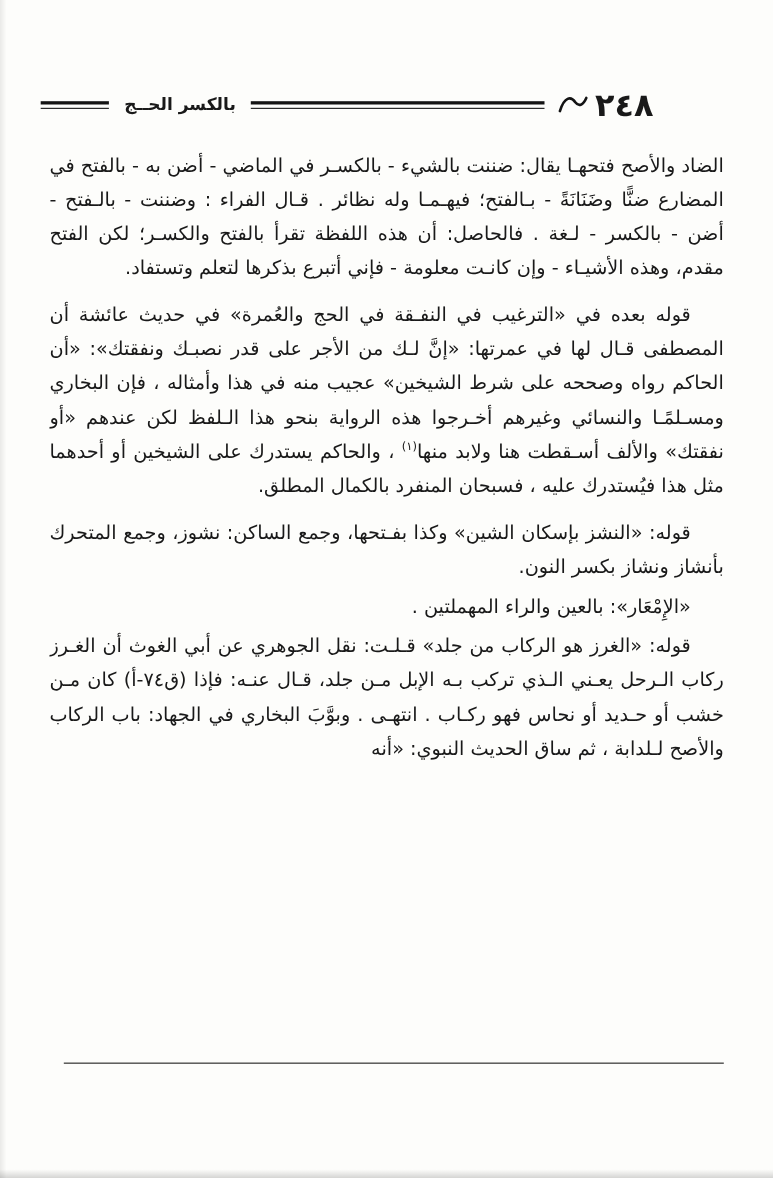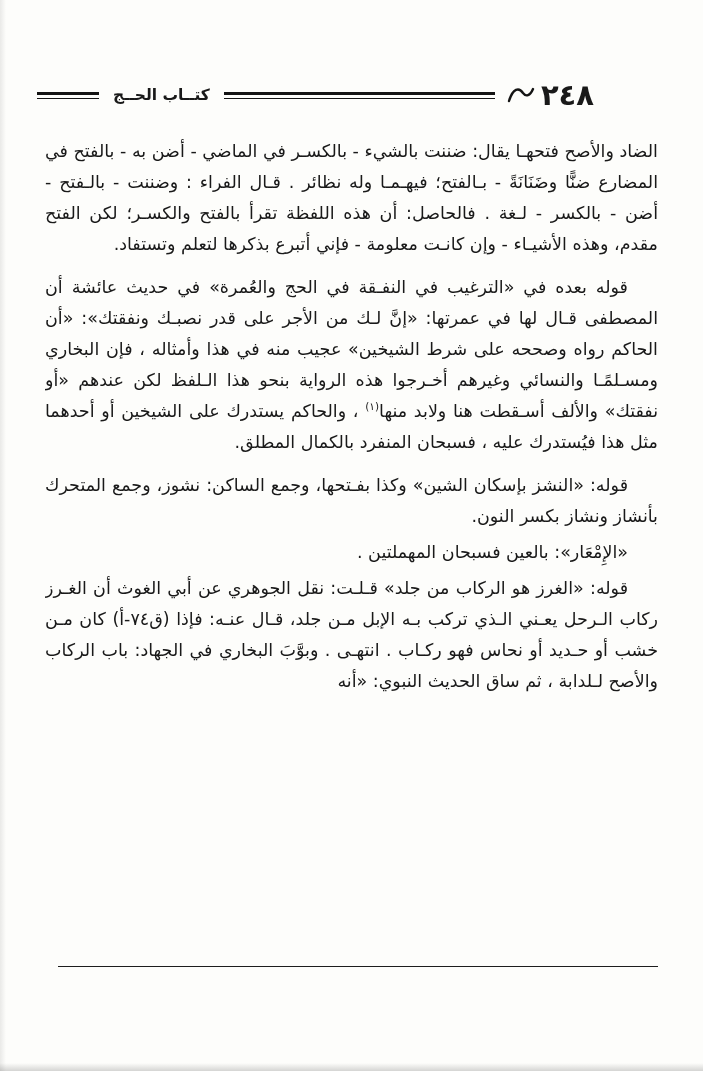--- a/index.html
+++ b/index.html
@@ -113,29 +113,29 @@
 <div class="page">
 
   <header class="header">
     <div class="pagenum-wrap">
       <span class="pagenum">٢٤٨</span>
       <svg class="ornament" width="28" height="22" viewBox="0 0 28 22">
         <path d="M2 17 C6 4 12 3 16 9 C19 13 23 12 26 5" fill="none" stroke="#141414" stroke-width="2.4" stroke-linecap="round"></path>
       </svg>
     </div>
     <div class="rule long"></div>
-    <span class="title">كتــاب الحــج</span>
+    <span class="title">بالكسر الحــج</span>
     <div class="rule short"></div>
   </header>
 
   <main class="body">
     <p>الضاد والأصح فتحهـا يقال: ضننت بالشيء - بالكسـر في الماضي - أضن به - بالفتح في المضارع ضنًّا وضَنَانَةً - بـالفتح؛ فيهـمـا وله نظائر . قـال الفراء : وضننت - بالـفتح - أضن - بالكسر - لـغة . فالحاصل: أن هذه اللفظة تقرأ بالفتح والكسـر؛ لكن الفتح مقدم، وهذه الأشيـاء - وإن كانـت معلومة - فإني أتبرع بذكرها لتعلم وتستفاد.</p>
     <p class="indent"><span>قوله بعده في </span><span class="bold">«الترغيب في النفـقة في الحج والعُمرة»</span><span> في حديث عائشة أن المصطفى قـال لها في عمرتها: «إنَّ لـك من الأجر على قدر نصبـك ونفقتك»: «أن الحاكم رواه وصححه على شرط الشيخين» عجيب منه في هذا وأمثاله ، فإن البخاري ومسـلمًـا والنسائي وغيرهم أخـرجوا هذه الرواية بنحو هذا الـلفظ لكن عندهم «أو نفقتك» والألف أسـقطت هنا ولابد منها</span><sup class="fnref">(١)</sup><span> ، والحاكم يستدرك على الشيخين أو أحدهما مثل هذا فيُستدرك عليه ، فسبحان المنفرد بالكمال المطلق.</span></p>
     <p class="indent tight">قوله: «النشز بإسكان الشين» وكذا بفـتحها، وجمع الساكن: نشوز، وجمع المتحرك بأنشاز ونشاز بكسر النون.</p>
-    <p class="indent tight">«الإِمْعَار»: بالعين فسبحان المهملتين .</p>
+    <p class="indent tight">«الإِمْعَار»: بالعين والراء المهملتين .</p>
     <p class="indent">قوله: «الغرز هو الركاب من جلد» قـلـت: نقل الجوهري عن أبي الغوث أن الغـرز ركاب الـرحل يعـني الـذي تركب بـه الإبل مـن جلد، قـال عنـه: فإذا (ق٧٤-أ) كان مـن خشب أو حـديد أو نحاس فهو ركـاب . انتهـى . وبوَّبَ البخاري في الجهاد: باب الركاب والأصح لـلدابة ، ثم ساق الحديث النبوي: «أنه</p>
   </main>
 
   <footer class="footer">
     <div class="fn-rule"></div>
   </footer>
 
 </div>
 
 </body></html>

